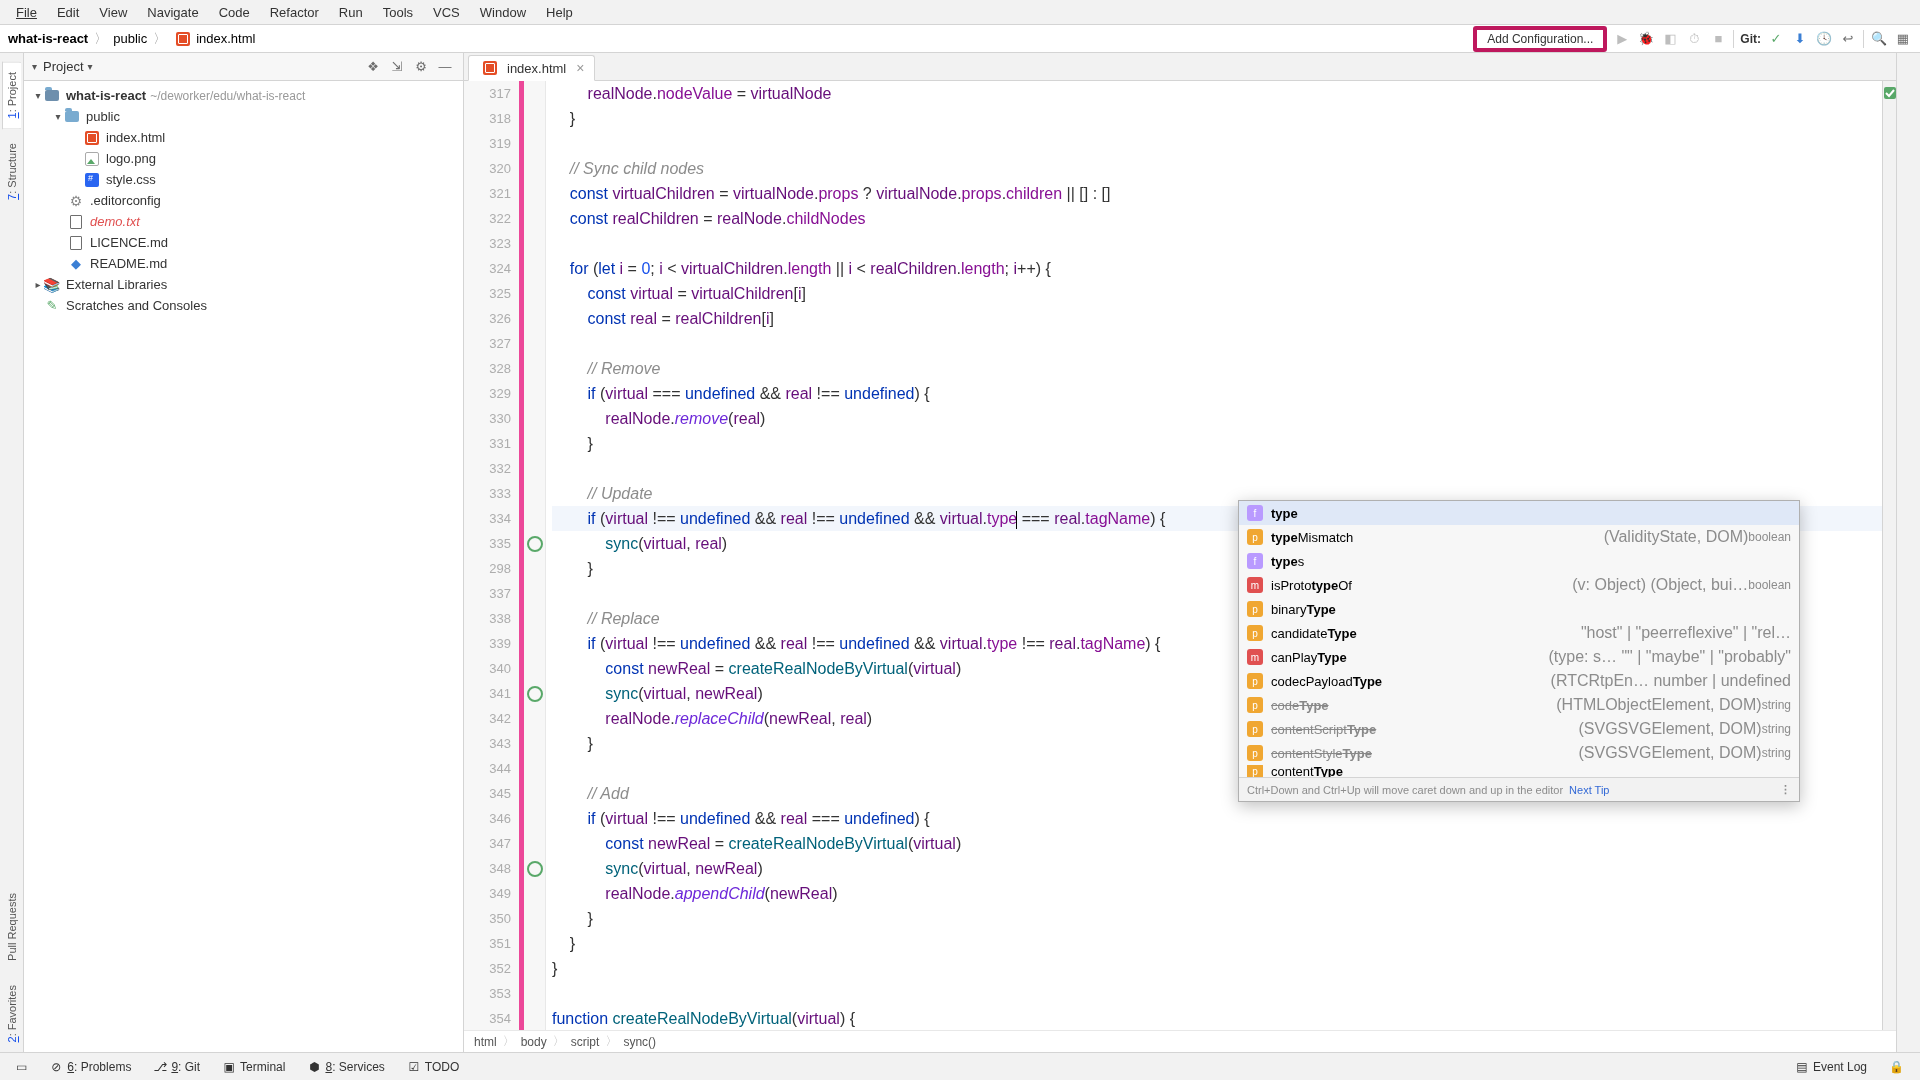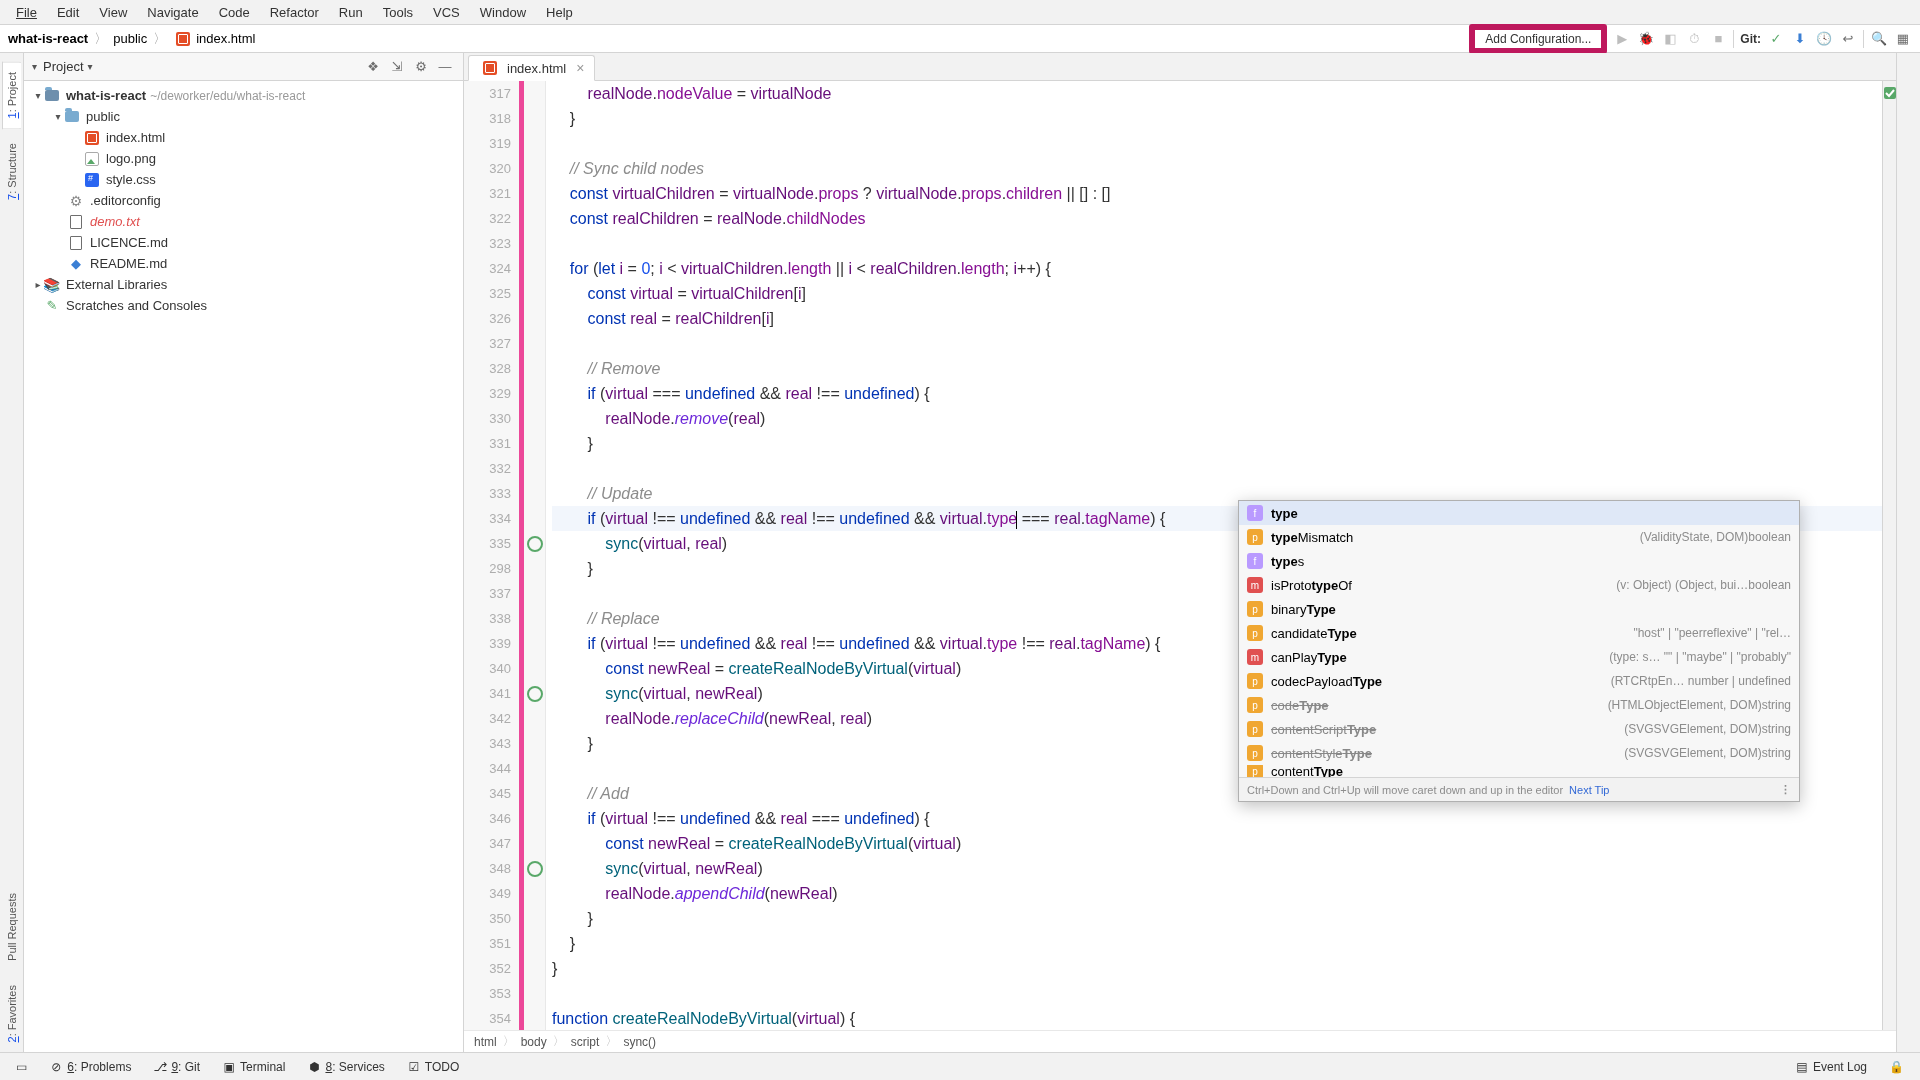--- a/index.html
+++ b/index.html
@@ -12,21 +12,21 @@
 
 
 .navbar { height: 28px; background: #fff; display: flex; align-items: center; padding: 0 8px; border-bottom: 1px solid #d4d4d4; }
 .navbar .crumb { font-weight: bold; color: #000; font-size: 13px; }
 .navbar .sep { margin: 0 6px; color: #999; }
 .navbar .crumb2 { color: #000; font-size: 13px; }
 .navbar .crumb3 { color: #000; font-size: 13px; margin-left: 2px; }
 .file-icon-small { display: inline-block; width: 14px; height: 14px; background: #e44d26; border-radius: 2px; vertical-align: middle; margin: 0 4px; position: relative; }
 .file-icon-small::after { content: ""; position: absolute; inset: 2px; border: 1px solid #fff; border-radius: 1px; }
 .navbar-right { margin-left: auto; display: flex; align-items: center; gap: 6px; }
-.add-config { border: 6px solid #be185d; padding: 2px 10px; font-size: 12px; background: #fff; border-radius: 3px; }
+.add-config { border: 4px solid #be185d; padding: 2px 10px; font-size: 12px; background: #fff; border-radius: 3px; }
 .nav-icon { width: 18px; height: 18px; display: inline-flex; align-items: center; justify-content: center; color: #6e6e6e; }
 .nav-icon.green { color: #59a869; }
 .nav-icon.disabled { color: #bdbdbd; }
 .git-label { font-size: 12px; font-weight: bold; }
 .lock-icon { color: #888; }
 
 
 .main { display: flex; height: calc(1080px - 25px - 28px - 28px); }
 
 
@@ -92,21 +92,21 @@
 .autocomplete { position: absolute; top: 446px; left: 1252px; width: 562px; background: #f7f7f7; border: 1px solid #b0b0b0; box-shadow: 0 4px 16px rgba(0,0,0,0.25); font-family: "JetBrains Mono", Consolas, monospace; font-size: 13px; z-index: 100; }
 .ac-row { display: flex; align-items: center; height: 24px; padding: 0 8px; }
 .ac-row.sel { background: #dfe8f7; }
 .ac-kind { width: 16px; height: 16px; border-radius: 3px; display: inline-flex; align-items: center; justify-content: center; font-size: 10px; color: #fff; margin-right: 8px; }
 .ac-kind.f { background: #b99aff; }
 .ac-kind.p { background: #f0a732; }
 .ac-kind.m { background: #e05050; }
 .ac-name { flex: 1; color: #000; }
 .ac-name .hl { font-weight: bold; }
 .ac-name.strike { text-decoration: line-through; color: #888; }
-.ac-hint { color: #8c8c8c; font-size: 12px; margin-left: 6px; }
+.ac-hint { color: #8c8c8c; font-size: 16px; margin-left: 6px; }
 .ac-type { color: #8c8c8c; font-size: 12px; margin-left: auto; }
 .ac-footer { height: 24px; display: flex; align-items: center; padding: 0 8px; font-size: 11px; color: #8c8c8c; border-top: 1px solid #d4d4d4; background: #f2f2f2; }
 .ac-footer .tip-link { color: #3369d6; margin-left: 6px; cursor: pointer; }
 .ac-footer .dots { margin-left: auto; color: #8c8c8c; font-weight: bold; cursor: pointer; }
 
 
 .editor-crumbs { height: 22px; border-top: 1px solid #e8e8e8; display: flex; align-items: center; padding: 0 10px; gap: 6px; font-size: 12px; color: #555; background: #fff; }
 .editor-crumbs .sep2 { color: #bbb; }
 
 

